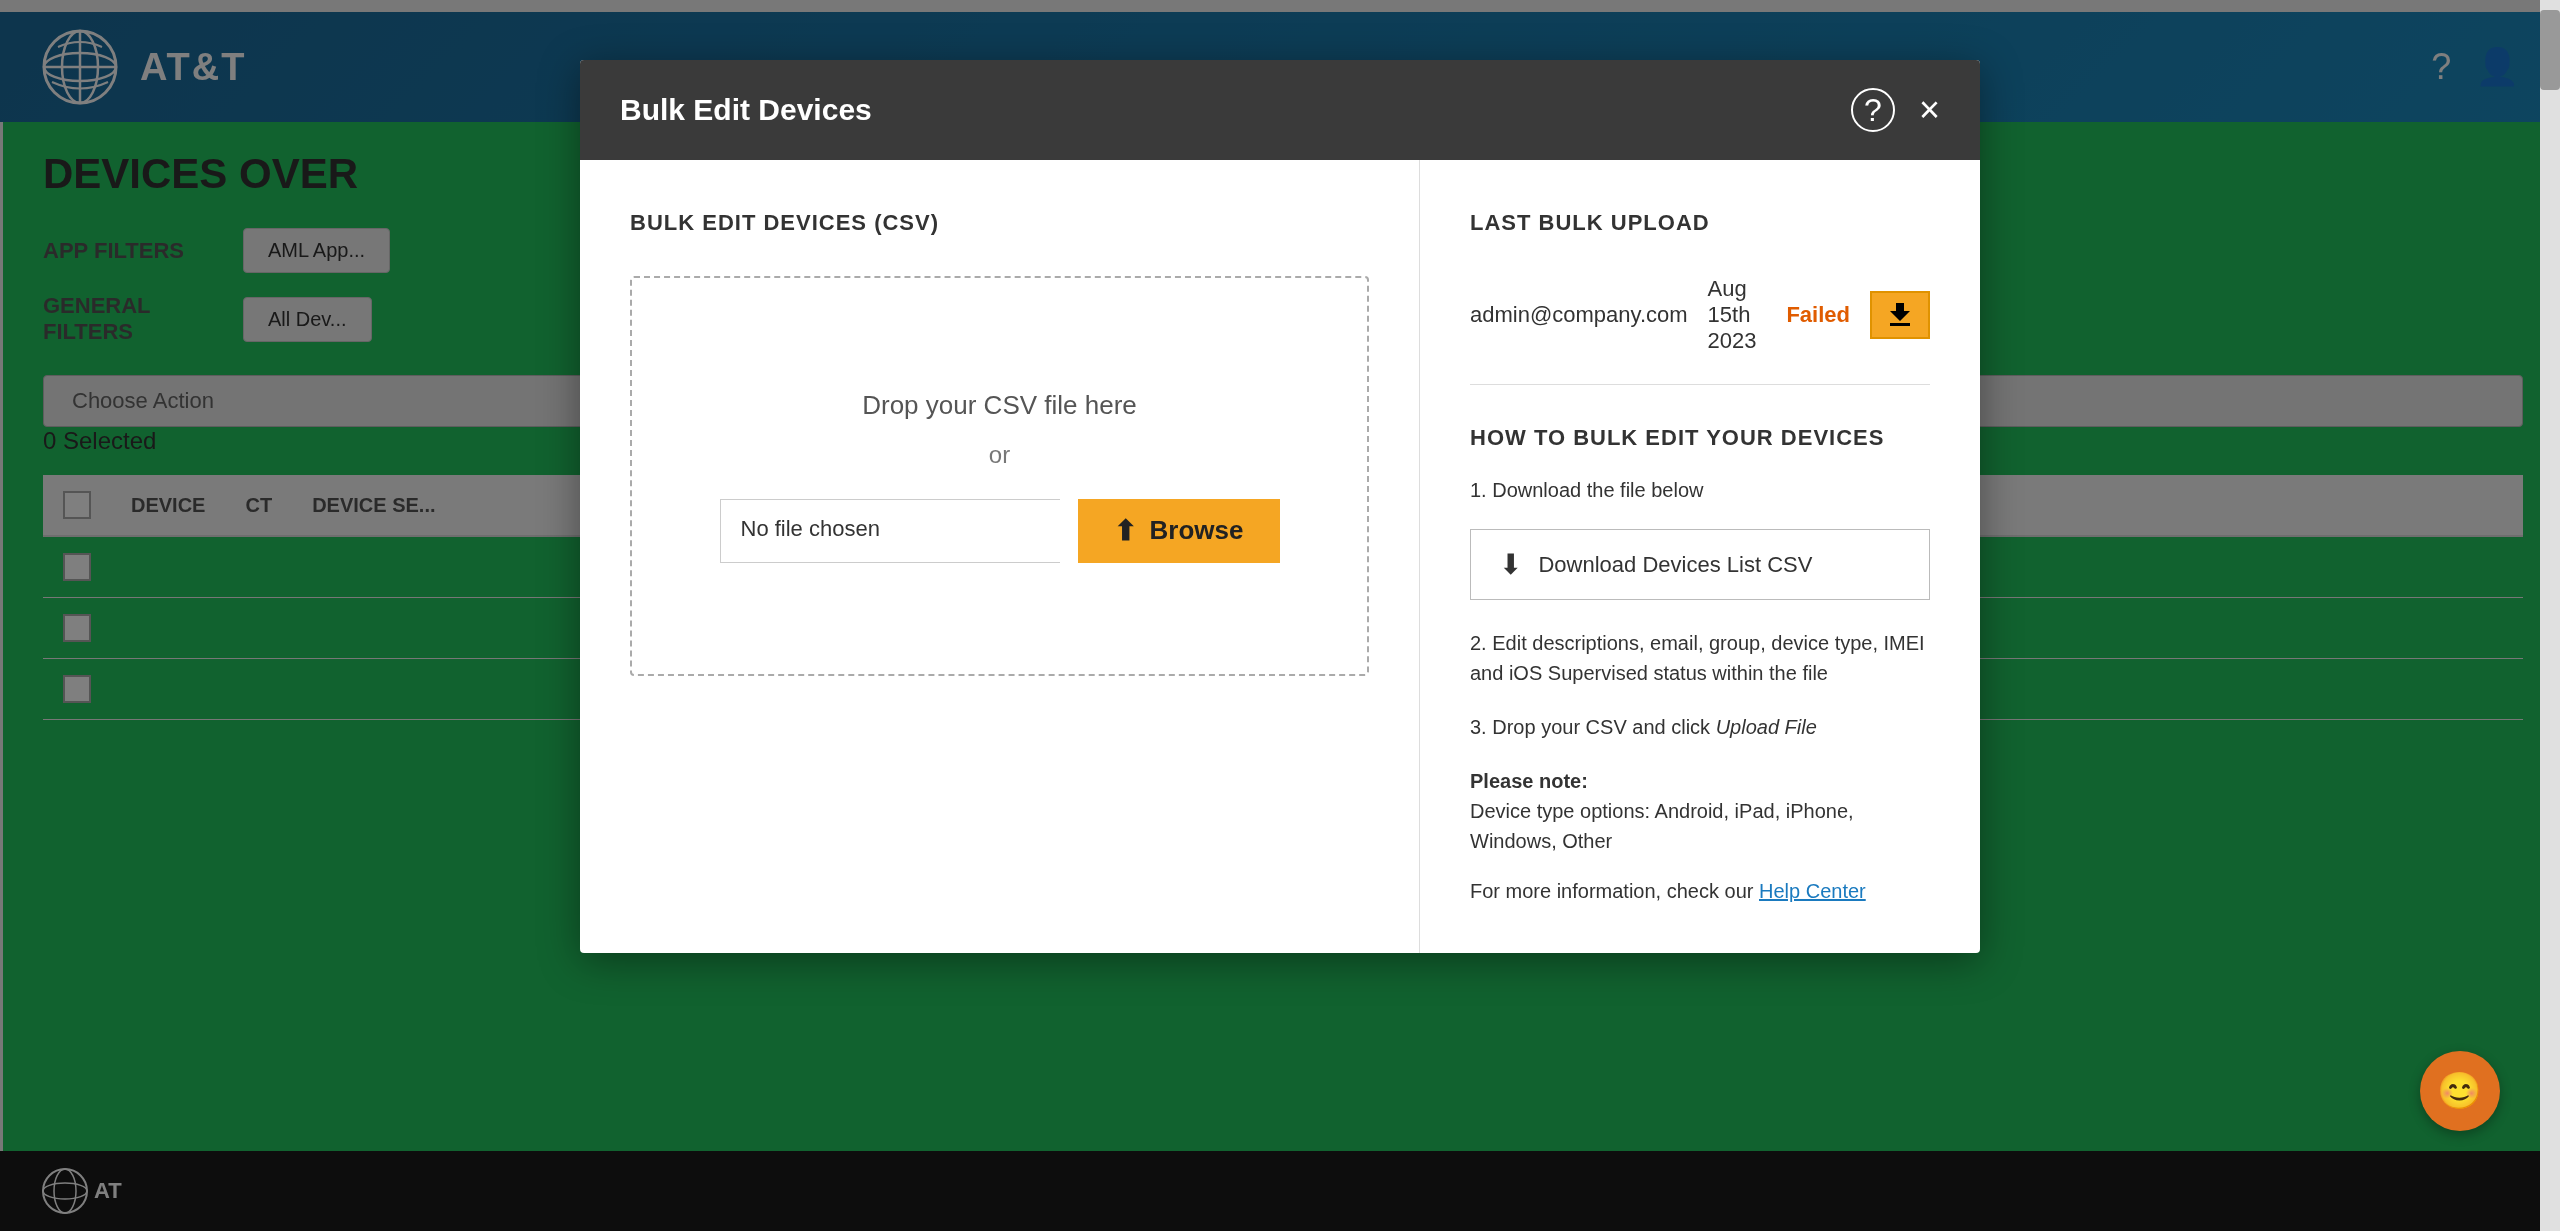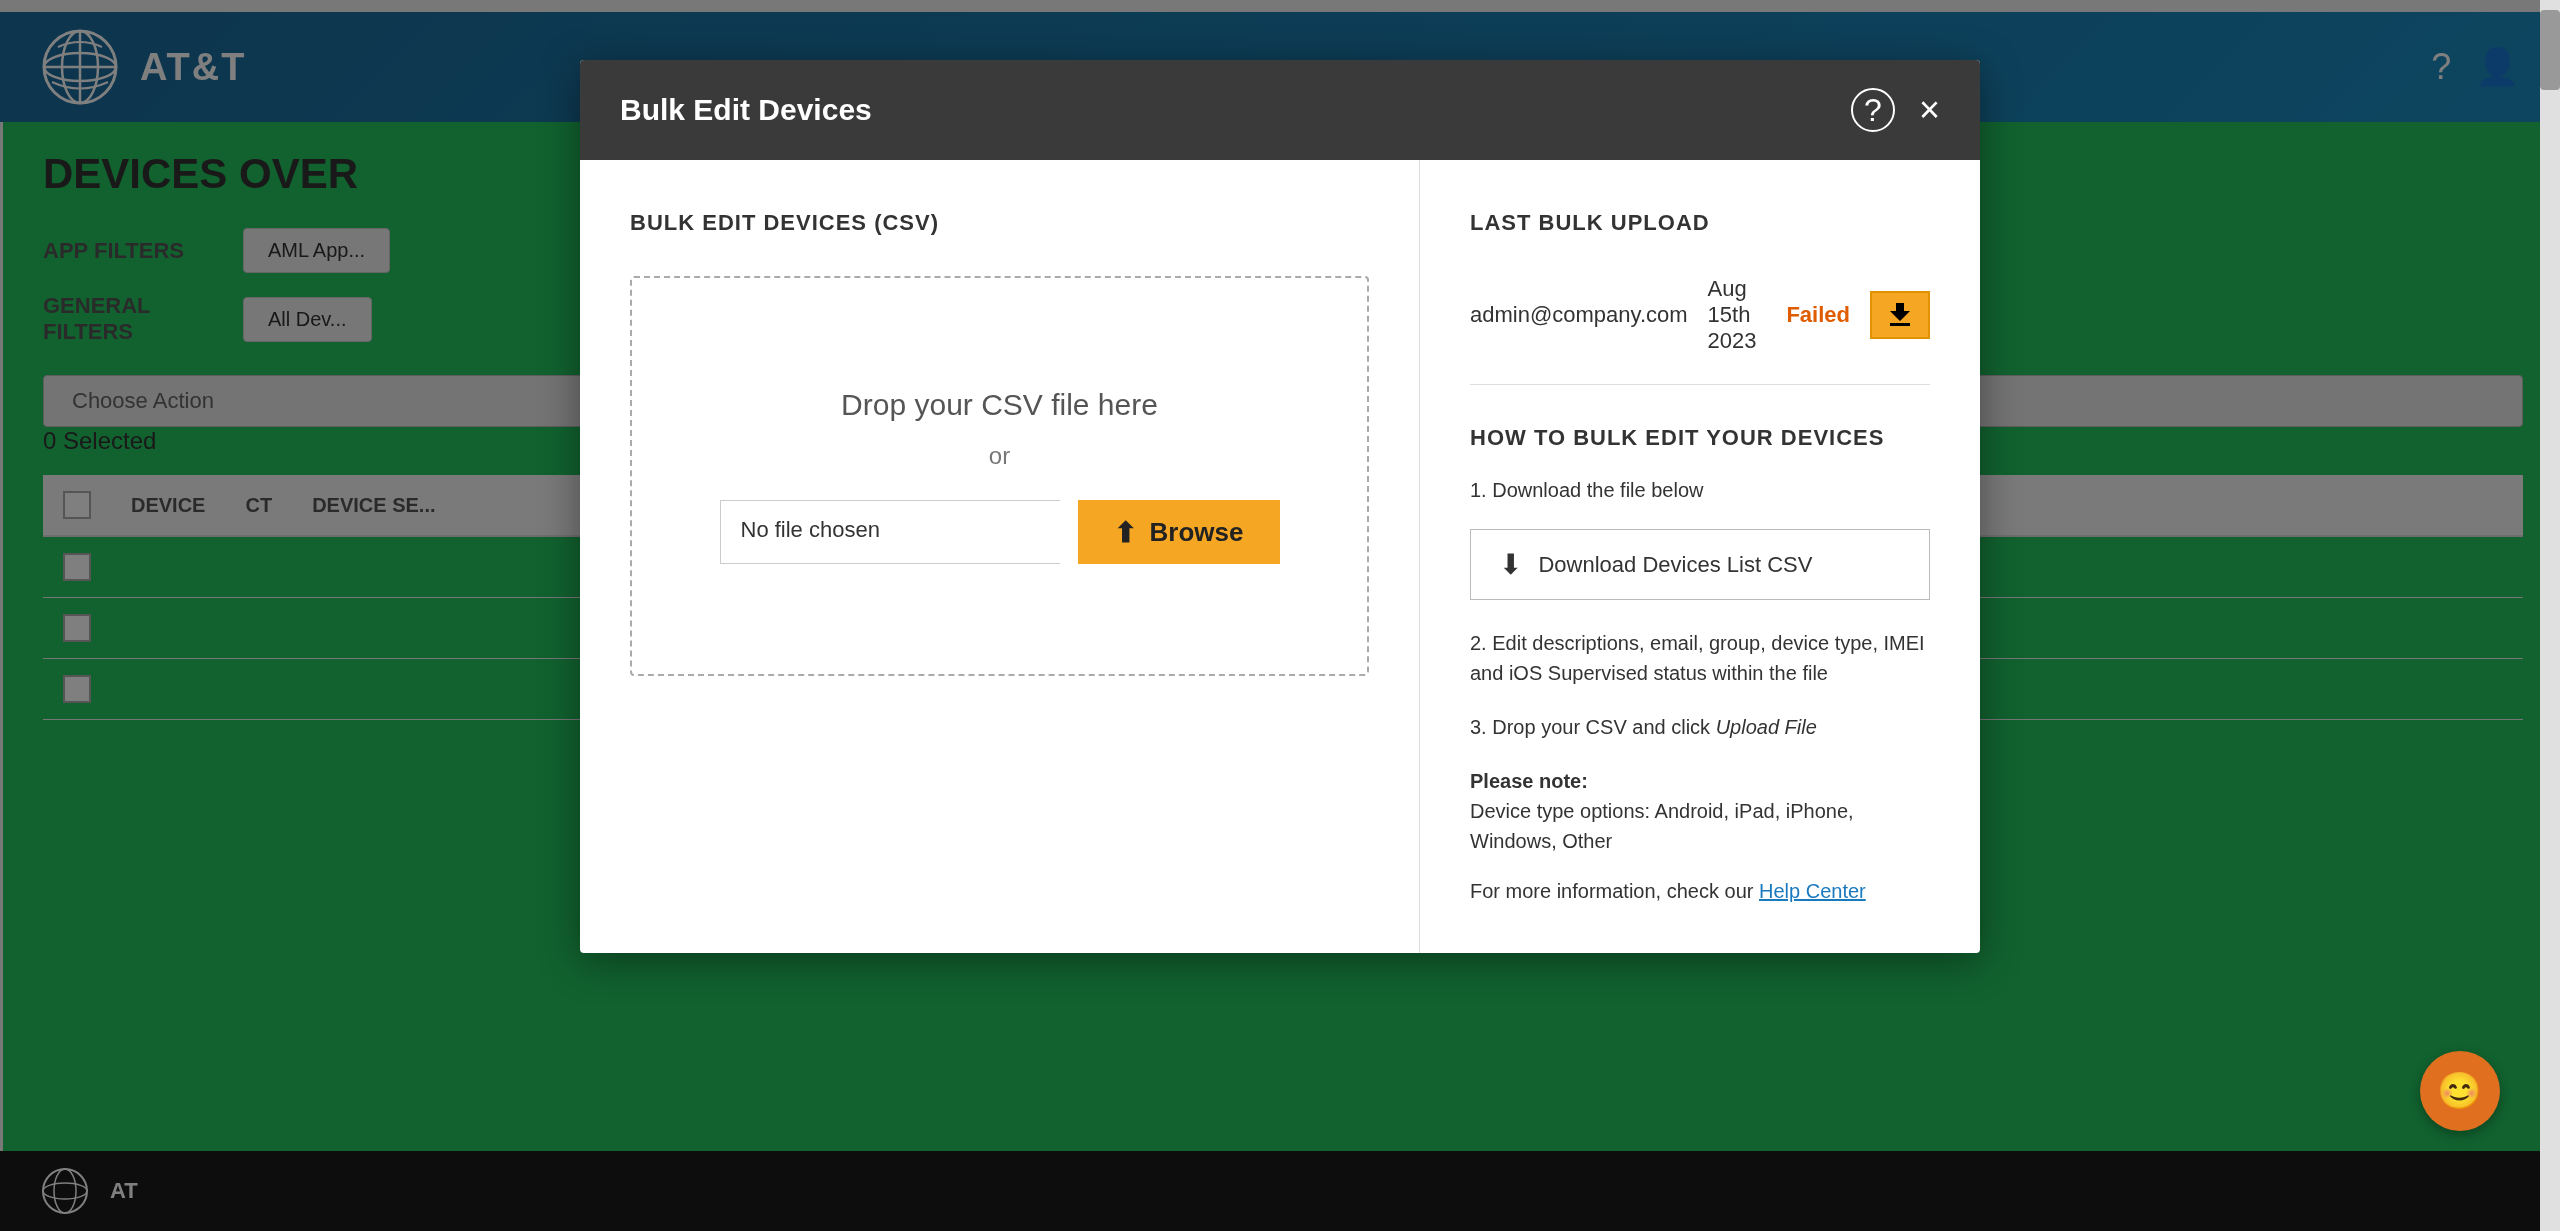--- a/index.html
+++ b/index.html
@@ -160,21 +160,21 @@
     .att-footer {
       position: absolute;
       bottom: 0;
       left: 0;
       width: 100%;
       height: 80px;
       background: #1a1a1a;
       display: flex;
       align-items: center;
       padding: 0 40px;
-      gap: 20px;
+      gap: 4px;
       z-index: 1;
     }
 
     .footer-globe {
       width: 50px;
       height: 50px;
     }
 
     .footer-text {
       color: white;
@@ -275,21 +275,21 @@
       padding: 80px 40px;
       display: flex;
       flex-direction: column;
       align-items: center;
       justify-content: center;
       min-height: 400px;
       background: white;
     }
 
     .drop-text {
-      font-size: 30px;
+      font-size: 26px;
       color: #555;
       margin-bottom: 20px;
     }
 
     .drop-or {
       font-size: 24px;
       color: #777;
       margin-bottom: 30px;
     }
 

